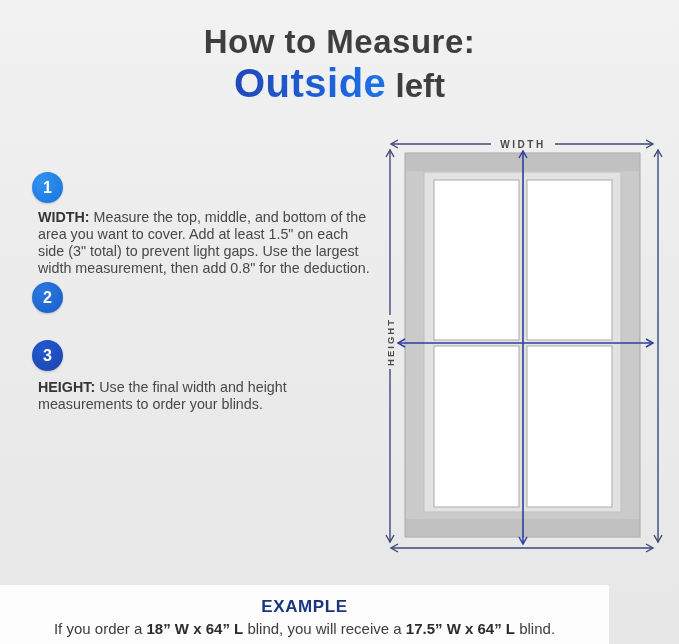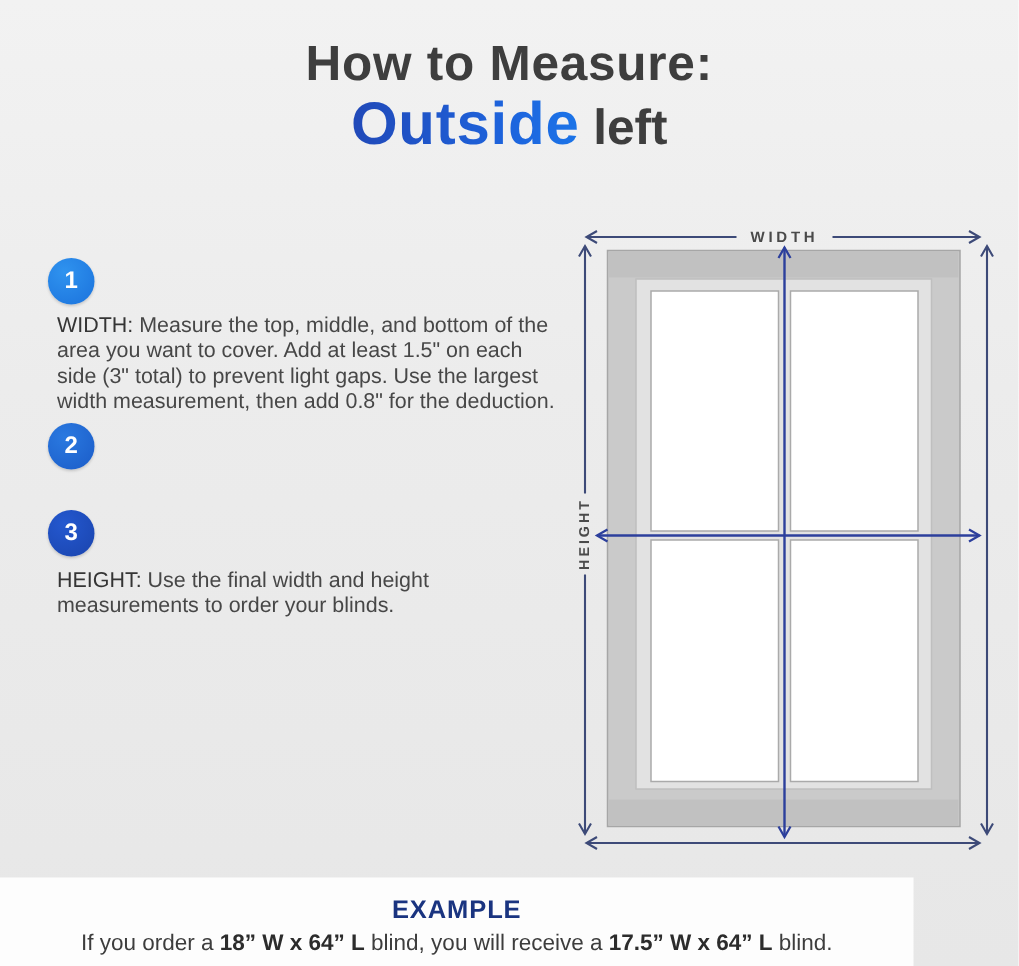--- a/index.html
+++ b/index.html
@@ -30,26 +30,26 @@
   .step-circle{
     width:31px;height:31px;border-radius:50%;
     display:flex;align-items:center;justify-content:center;
     color:#fff;font-size:16px;font-weight:700;
     box-shadow:0 1px 2px rgba(0,0,0,.18);
   }
   .c1{background:radial-gradient(circle at 35% 30%,#2f93ef,#1b72dc);}
   .c2{background:radial-gradient(circle at 35% 30%,#2a79e0,#1b5cc8);}
   .c3{background:radial-gradient(circle at 35% 30%,#2458cf,#1a44ad);}
   .step-text{margin:6px 0 0 6px;font-size:14.3px;line-height:17px;color:#474747;}
-  .step-label{font-weight:400;color:#353535;}
+  .step-label{font-weight:700;color:#353535;}
   .m-c2{margin-top:5px;}
   .m-c3{margin-top:27px;}
   .m-t3{margin-top:8px;}
   
-  .diagram{position:absolute;left:375px;top:144px;width:304px;height:442px;}
+  .diagram{position:absolute;left:375px;top:130px;width:304px;height:442px;}
   .diagram svg{display:block;}
   
   .example{
     position:absolute;left:0;top:585px;width:609px;height:59px;
     background:#fdfdfd;text-align:center;
   }
   .example-heading{margin-top:13px;font-size:17px;font-weight:700;letter-spacing:.6px;color:#1a3480;line-height:1.1;}
   .example-body{margin-top:3px;font-size:15px;color:#3d3d3d;line-height:1.2;}
   .example-body b{color:#2c2c2c;}
 </style>

